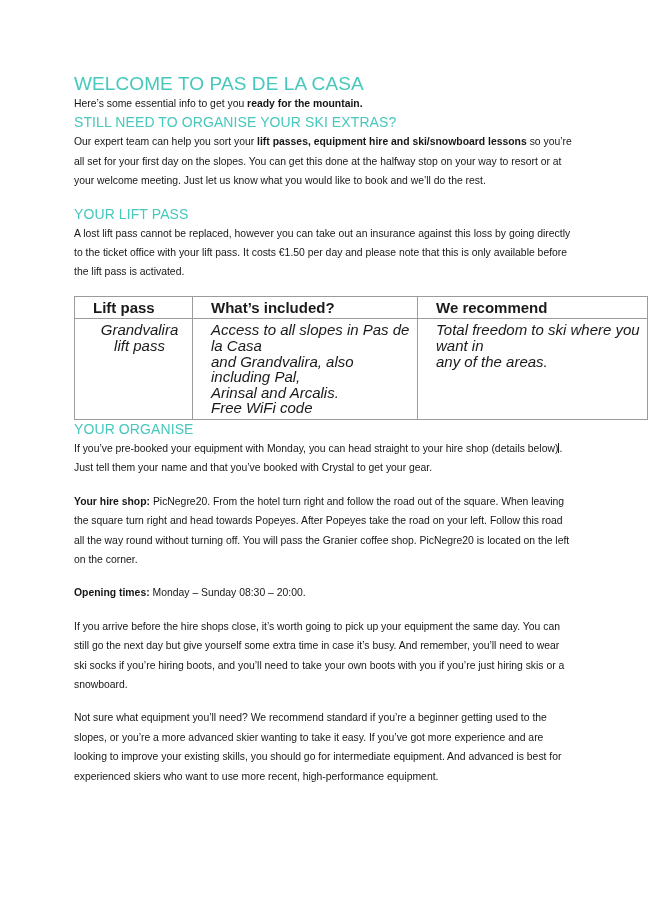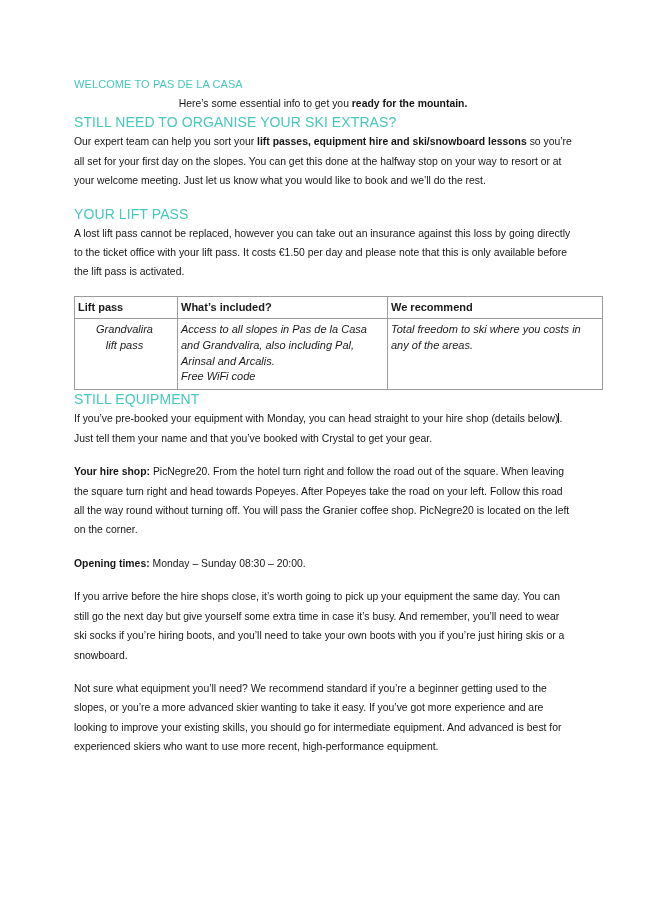--- a/index.html
+++ b/index.html
@@ -22,55 +22,55 @@
     box-sizing: border-box;
     padding: 74px 78px 0 74px;
   }
   h1.doc-heading, h2.doc-heading {
     color: #46c8bd;
     font-weight: 400;
     margin: 0;
     letter-spacing: 0.1px;
   }
   h1.doc-heading {
-    font-size: 11px;
+    font-size: 19px;
     line-height: 20px;
   }
   h2.doc-heading {
     font-size: 14px;
     line-height: 19px;
   }
   .h-welcome { margin-bottom: 17px; }
   .h-extras  { margin-top: 46px; margin-bottom: 16px; }
   .h-liftpass { margin-top: 21px; margin-bottom: 14px; }
   .h-equipment { margin-top: 27px; margin-bottom: 9px; }
 
   p.body-text {
     font-size: 10.4px;
     line-height: 19.4px;
     margin: 0 0 14px 0;
     color: #161616;
     text-align: left;
   }
   p.tight { margin-bottom: 13px; }
-  p.lead { margin-bottom: 0; text-align: center; }
+  p.lead { margin-bottom: 0; }
   b, strong { font-weight: bold; }
 
   
   table.lift-table {
     border-collapse: collapse;
     width: 498px;
     margin: 14px 0 0 0;
     table-layout: fixed;
   }
   table.lift-table td, table.lift-table th {
     border: 1px solid #9b9b9b;
     vertical-align: top;
-    padding: 3px 6px 3px 3px;
-    font-size: 11px;
+    padding: 3px 6px 3px 18px;
+    font-size: 15px;
     line-height: 15.6px;
   }
   table.lift-table th {
     font-weight: bold;
     text-align: left;
     font-style: normal;
   }
   table.lift-table td {
     font-style: italic;
   }
@@ -121,28 +121,28 @@
           <span class="cell-line">Grandvalira</span>
           <span class="cell-line">lift pass</span>
         </td>
         <td class="col-b">
           <span class="cell-line">Access to all slopes in Pas de la Casa</span>
           <span class="cell-line">and Grandvalira, also including Pal,</span>
           <span class="cell-line">Arinsal and Arcalis.</span>
           <span class="cell-line">Free WiFi code</span>
         </td>
         <td class="col-c">
-          <span class="cell-line">Total freedom to ski where you costs in</span>
+          <span class="cell-line">Total freedom to ski where you want in</span>
           <span class="cell-line">any of the areas.</span>
         </td>
       </tr>
     </tbody>
   </table>
 
-  <h2 class="doc-heading h-equipment">STILL EQUIPMENT</h2>
+  <h2 class="doc-heading h-equipment">YOUR ORGANISE</h2>
 
   <p class="body-text"><span>If you’ve pre-booked your equipment with Monday, you can head straight to your hire shop (details below)</span><span class="caret"></span><span>. Just tell them your name and that you’ve booked with Crystal to get your gear.</span></p>
 
   <p class="body-text"><b>Your hire shop:</b><span> PicNegre20.  From the hotel turn right and follow the road out of the square. When leaving the square turn right and head towards Popeyes. After Popeyes take the road on your left. Follow this road all the way round without turning off. You will pass the Granier coffee shop. PicNegre20 is located on the left on the corner.</span></p>
 
   <p class="body-text"><b>Opening times:</b><span> Monday – Sunday 08:30 – 20:00.</span></p>
 
   <p class="body-text">If you arrive before the hire shops close, it’s worth going to pick up your equipment the same day. You can still go the next day but give yourself some extra time in case it’s busy. And remember, you’ll need to wear ski socks if you’re hiring boots, and you’ll need to take your own boots with you if you’re just hiring skis or a snowboard.</p>
 
   <p class="body-text">Not sure what equipment you’ll need? We recommend standard if you’re a beginner getting used to the slopes, or you’re a more advanced skier wanting to take it easy. If you’ve got more experience and are looking to improve your existing skills, you should go for intermediate equipment. And advanced is best for experienced skiers who want to use more recent, high-performance equipment.</p>

